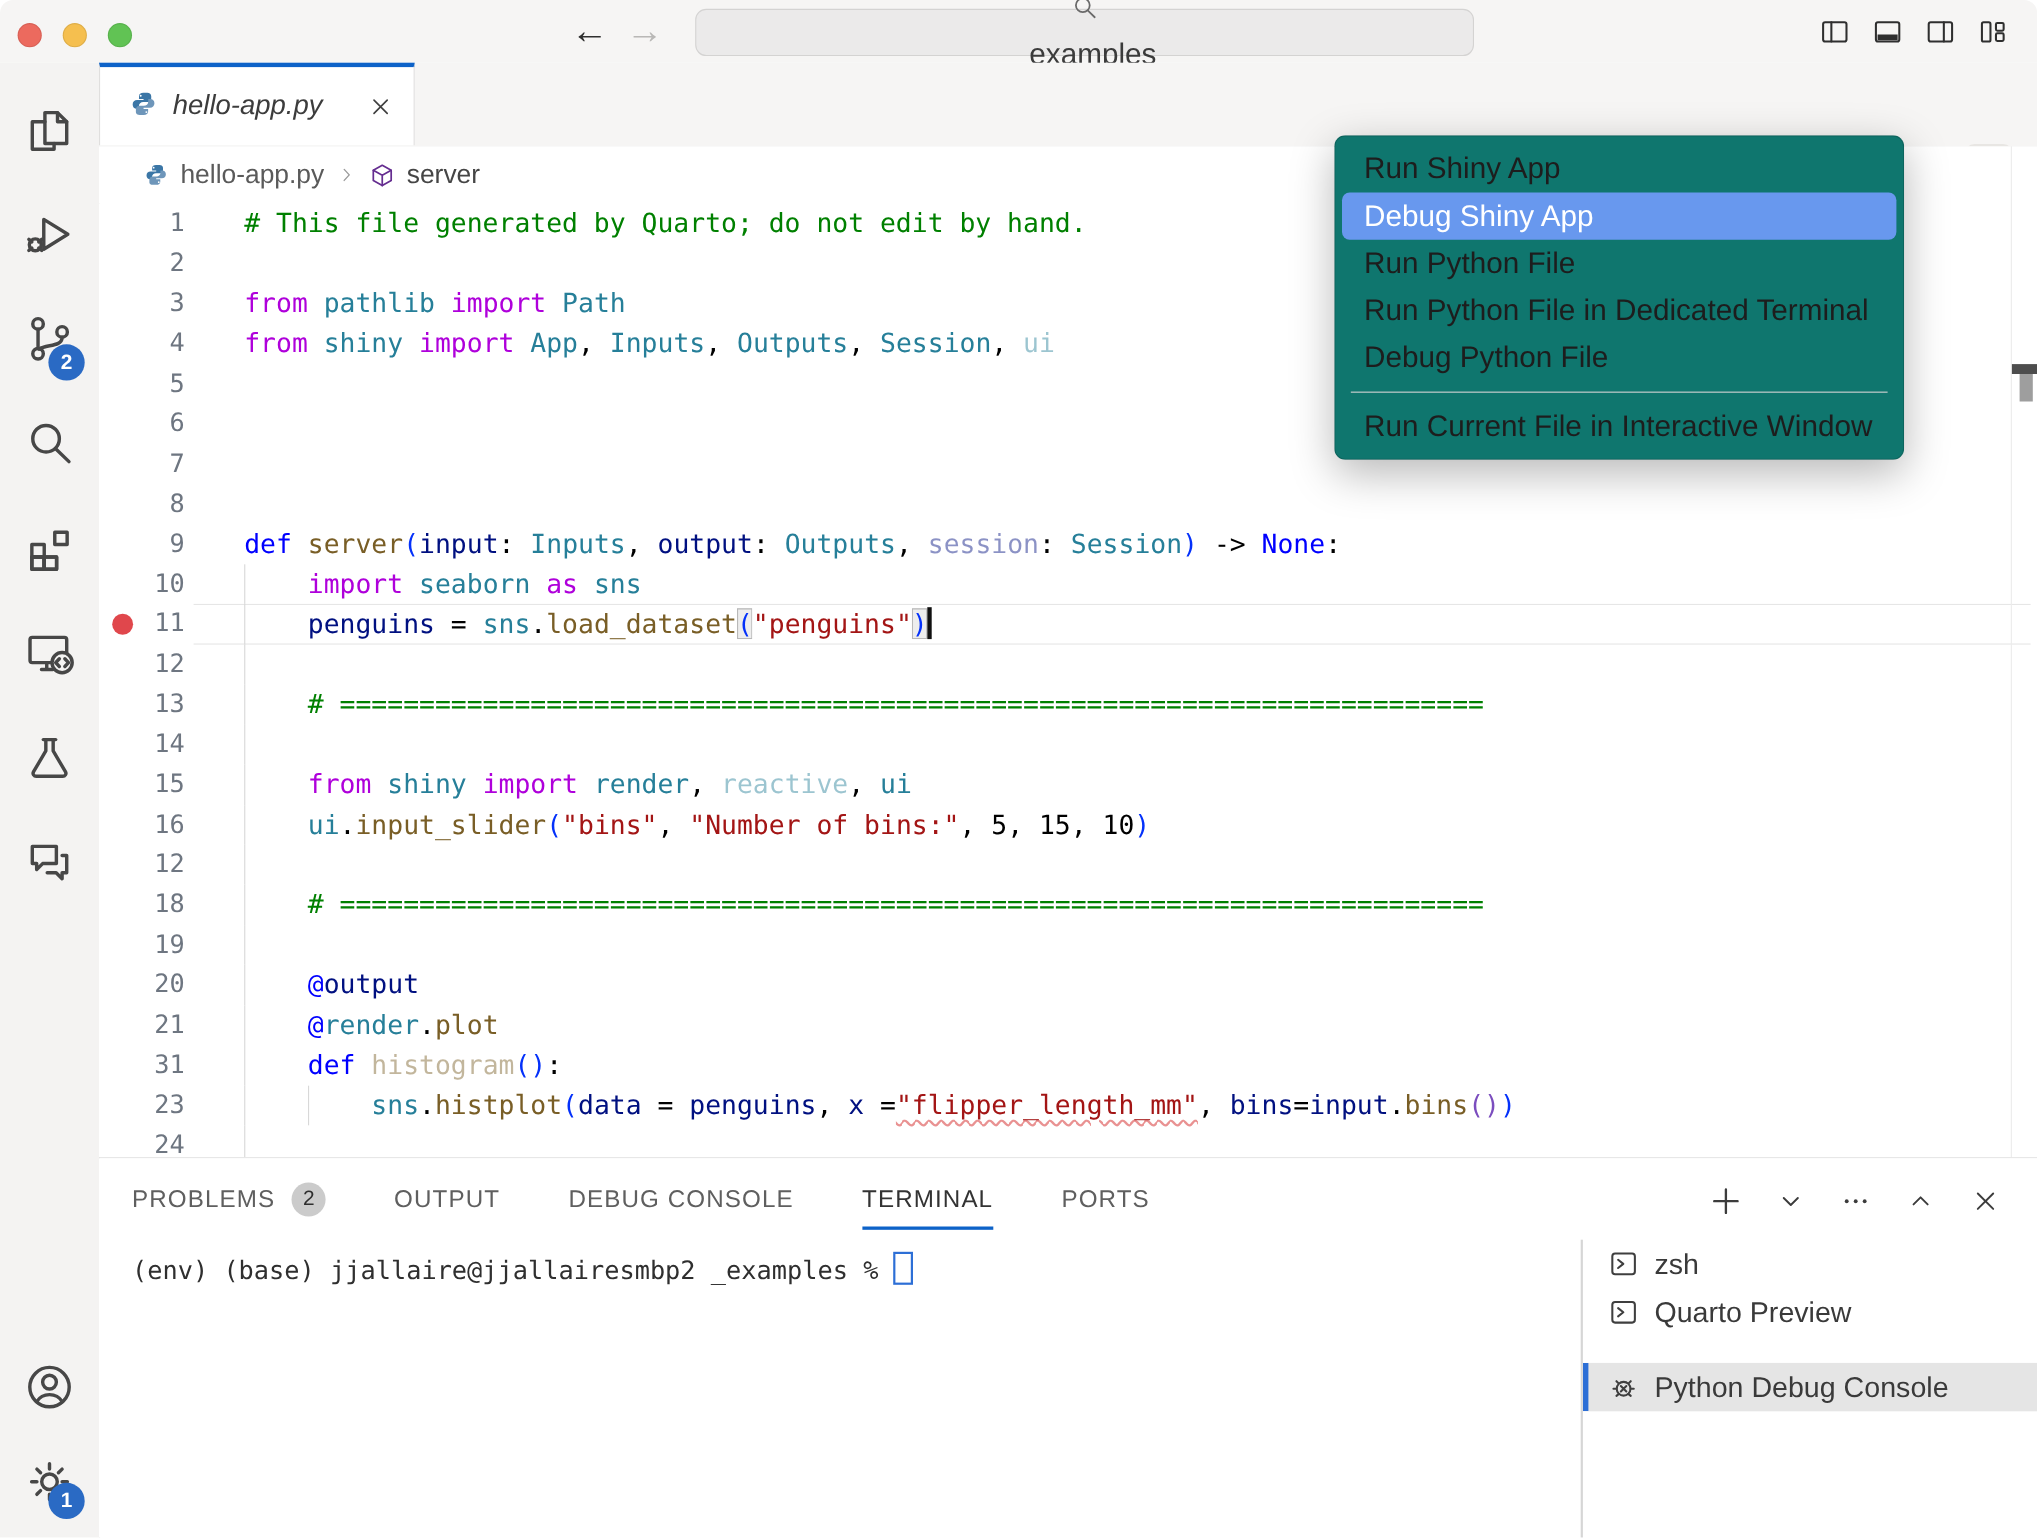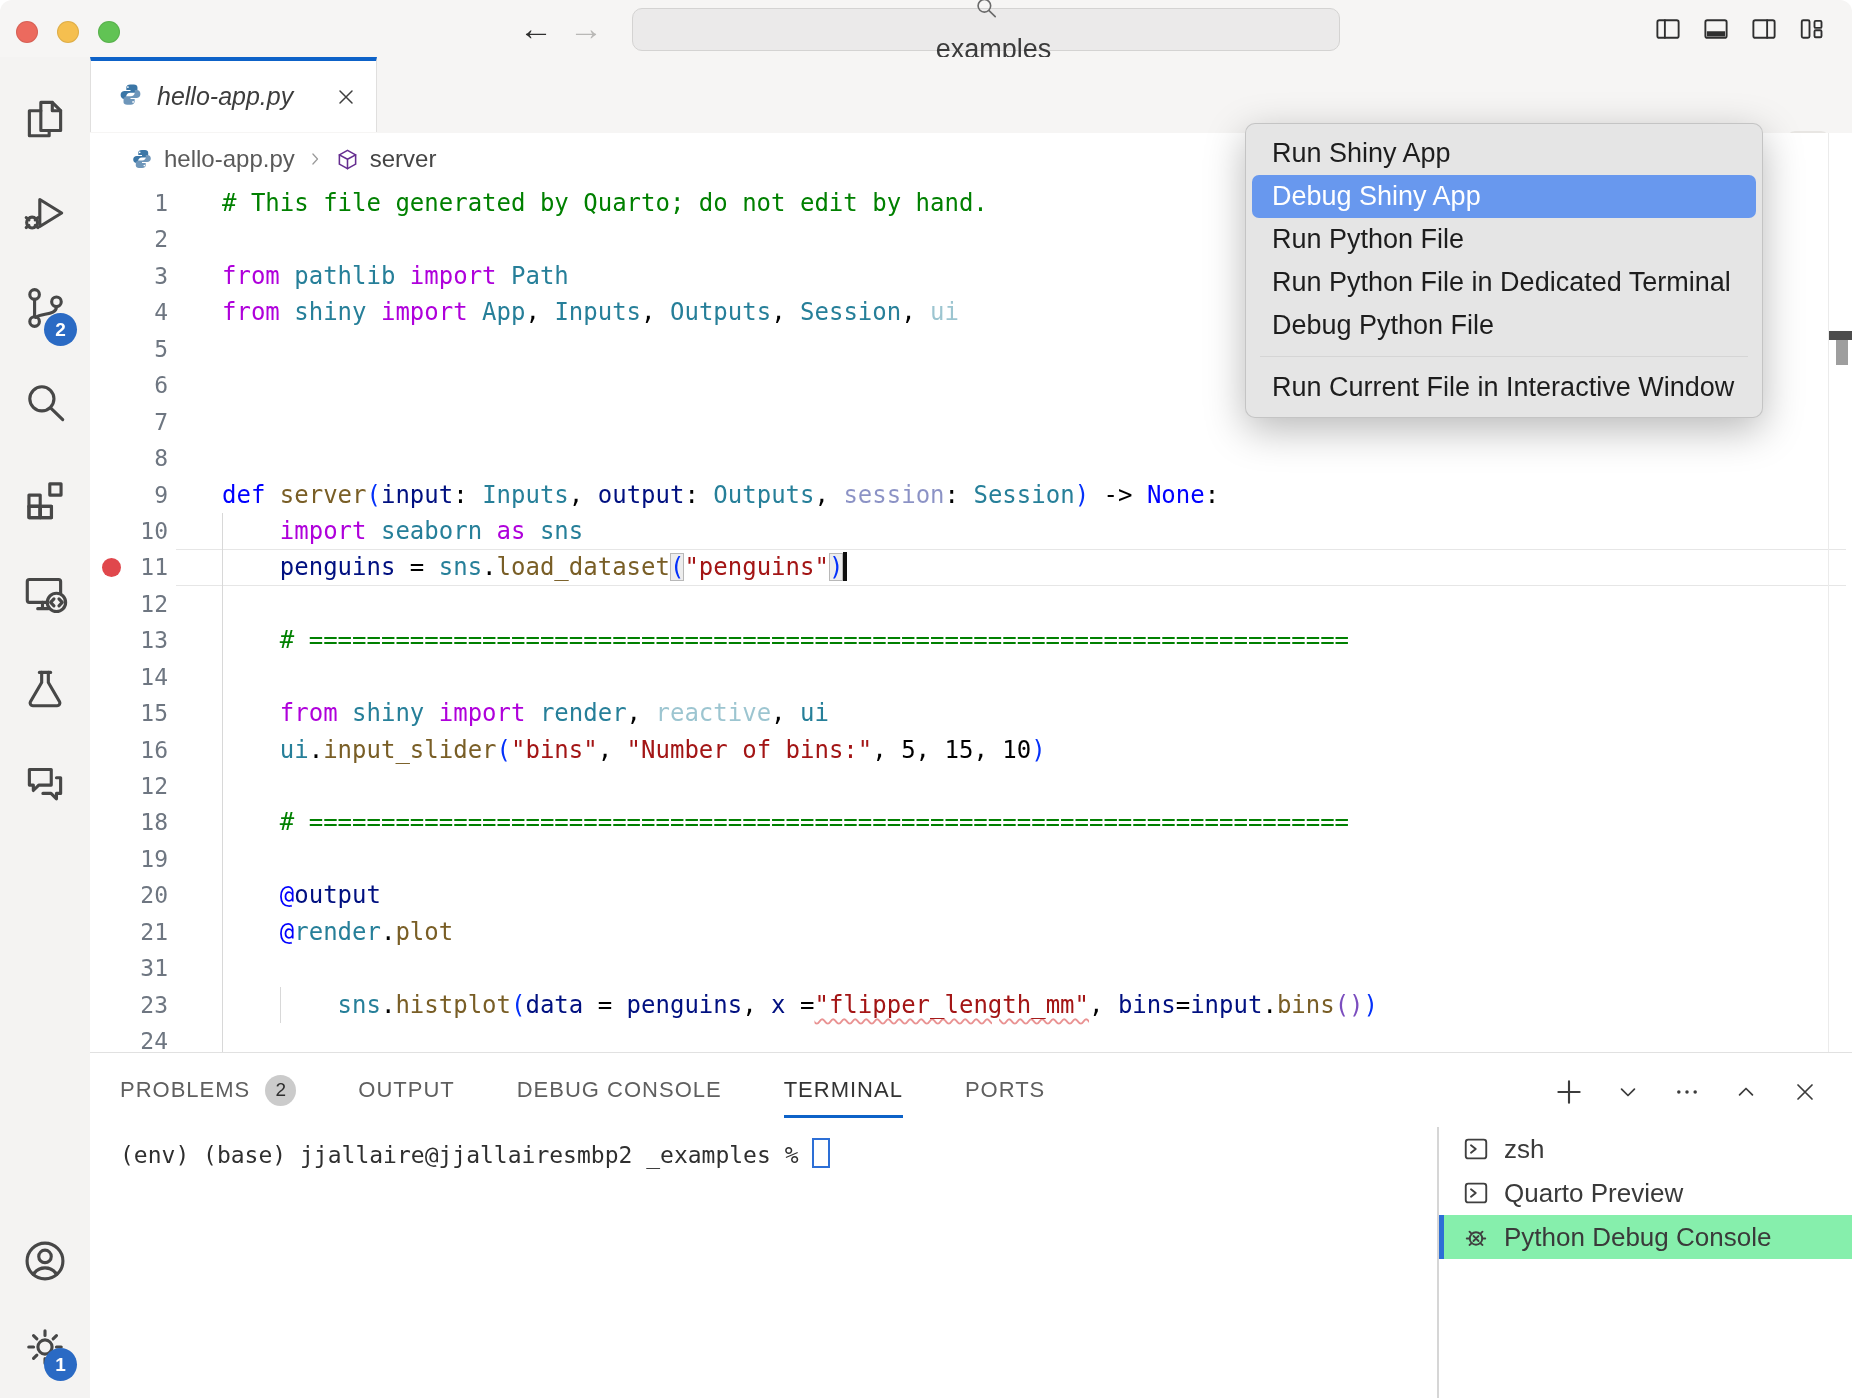--- a/index.html
+++ b/index.html
@@ -78,24 +78,24 @@
   .ptab.active::after{content:"";position:absolute;left:0;right:0;bottom:-15px;height:3.5px;background:#0d62c8;}
   .ptab-badge{width:31px;height:31px;border-radius:50%;background:#cbcbcb;color:#2e2e2e;font-size:19px;
     display:flex;align-items:center;justify-content:center;letter-spacing:0;}
   #panel-actions{position:absolute;right:30px;top:22px;display:flex;gap:25px;color:#3c3c3c;}
   #panel-actions .pact{width:34px;height:34px;display:flex;align-items:center;justify-content:center;}
   #terminal-line{position:absolute;left:30px;top:85px;font-family:"DejaVu Sans Mono",monospace;font-size:23px;color:#2f2f2f;white-space:pre;}
   .term-cursor{display:inline-block;width:14px;height:26px;border:2.5px solid #2d6fd6;vertical-align:-5px;}
   #terminal-sidebar{position:absolute;left:1347px;top:74px;right:0;bottom:0;border-left:2px solid #d6d6d6;}
   .tli{position:relative;height:44px;display:flex;align-items:center;gap:13px;padding-left:22px;color:#3a3a3a;font-size:26px;}
   .tli .tli-icon{display:flex;color:#3f3f3f;}
-  .tli.selected{background:#86efac;box-shadow:inset 5px 0 0 #2d6fd6;}
-  
-  #run-menu{position:absolute;left:1213px;top:123px;width:516px;background:#e5e5e5;border:1px solid rgba(0,0,0,.14);
-    border-radius:10px;box-shadow:0 12px 40px rgba(0,0,0,.28);padding:8px 0;z-index:50;margin-left:32px;}
+  .tli.selected{background:#e5e5e5;box-shadow:inset 5px 0 0 #2d6fd6;margin-top:24px;}
+  
+  #run-menu{position:absolute;left:1213px;top:123px;width:516px;background:#0f766e;border:1px solid rgba(0,0,0,.14);
+    border-radius:10px;box-shadow:0 12px 40px rgba(0,0,0,.28);padding:8px 0;z-index:50;}
   .menu-item{height:43px;line-height:43px;margin:0 6px;padding-left:20px;font-size:27px;color:#1d1d1d;border-radius:7px;
     white-space:nowrap;overflow:hidden;}
   .menu-item.selected{background:#6898ee;color:#ffffff;}
   .menu-sep{height:1px;background:#d5d5d5;margin:9px 14px;}
 </style>
 </head>
 <body>
 
 <div id="window">
 
@@ -281,21 +281,21 @@
         <div class="code-line"><span class="guide" style="left:132px;"></span><span class="ln">12</span><span class="code-text"></span></div>
         <div class="code-line"><span class="guide" style="left:132px;"></span><span class="ln">13</span><span class="code-text"><span class="tk-p">    </span><span class="tk-c"># ========================================================================</span></span></div>
         <div class="code-line"><span class="guide" style="left:132px;"></span><span class="ln">14</span><span class="code-text"></span></div>
         <div class="code-line"><span class="guide" style="left:132px;"></span><span class="ln">15</span><span class="code-text"><span class="tk-p">    </span><span class="tk-k">from</span><span class="tk-p"> </span><span class="tk-t">shiny</span><span class="tk-p"> </span><span class="tk-k">import</span><span class="tk-p"> </span><span class="tk-t">render</span><span class="tk-p">, </span><span class="tk-tf">reactive</span><span class="tk-p">, </span><span class="tk-t">ui</span></span></div>
         <div class="code-line"><span class="guide" style="left:132px;"></span><span class="ln">16</span><span class="code-text"><span class="tk-p">    </span><span class="tk-t">ui</span><span class="tk-p">.</span><span class="tk-f">input_slider</span><span class="tk-pr">(</span><span class="tk-s">"bins"</span><span class="tk-p">, </span><span class="tk-s">"Number of bins:"</span><span class="tk-p">, </span><span class="tk-n2">5</span><span class="tk-p">, </span><span class="tk-n2">15</span><span class="tk-p">, </span><span class="tk-n2">10</span><span class="tk-pr">)</span></span></div>
         <div class="code-line"><span class="guide" style="left:132px;"></span><span class="ln">12</span><span class="code-text"></span></div>
         <div class="code-line"><span class="guide" style="left:132px;"></span><span class="ln">18</span><span class="code-text"><span class="tk-p">    </span><span class="tk-c"># ========================================================================</span></span></div>
         <div class="code-line"><span class="guide" style="left:132px;"></span><span class="ln">19</span><span class="code-text"></span></div>
         <div class="code-line"><span class="guide" style="left:132px;"></span><span class="ln">20</span><span class="code-text"><span class="tk-p">    </span><span class="tk-b">@</span><span class="tk-v">output</span></span></div>
         <div class="code-line"><span class="guide" style="left:132px;"></span><span class="ln">21</span><span class="code-text"><span class="tk-p">    </span><span class="tk-b">@</span><span class="tk-t">render</span><span class="tk-p">.</span><span class="tk-f">plot</span></span></div>
-        <div class="code-line"><span class="guide" style="left:132px;"></span><span class="ln">31</span></div>
+        <div class="code-line"><span class="guide" style="left:132px;"></span><span class="ln">31</span><span class="code-text"><span class="tk-p">    </span><span class="tk-b">def</span><span class="tk-p"> </span><span class="tk-ff">histogram</span><span class="tk-pr">()</span><span class="tk-p">:</span></span></div>
         <div class="code-line"><span class="guide" style="left:132px;"></span><span class="guide" style="left:190px;"></span><span class="ln">23</span><span class="code-text"><span class="tk-p">        </span><span class="tk-t">sns</span><span class="tk-p">.</span><span class="tk-f">histplot</span><span class="tk-pr">(</span><span class="tk-v">data</span><span class="tk-p"> = </span><span class="tk-v">penguins</span><span class="tk-p">, </span><span class="tk-v">x</span><span class="tk-p"> =</span><span class="tk-sq">"flipper_length_mm"</span><span class="tk-p">, </span><span class="tk-v">bins</span><span class="tk-p">=</span><span class="tk-v">input</span><span class="tk-p">.</span><span class="tk-f">bins</span><span class="tk-pr2">()</span><span class="tk-pr">)</span></span></div>
         <div class="code-line"><span class="guide" style="left:132px;"></span><span class="ln">24</span><span class="code-text"></span></div>
       </div>
   </div>
   <div id="ruler-line"></div>
   <div id="ruler-mark-h"></div>
   <div id="ruler-mark-v"></div>
 
   <div id="panel-divider"></div>
   <div id="panel">

